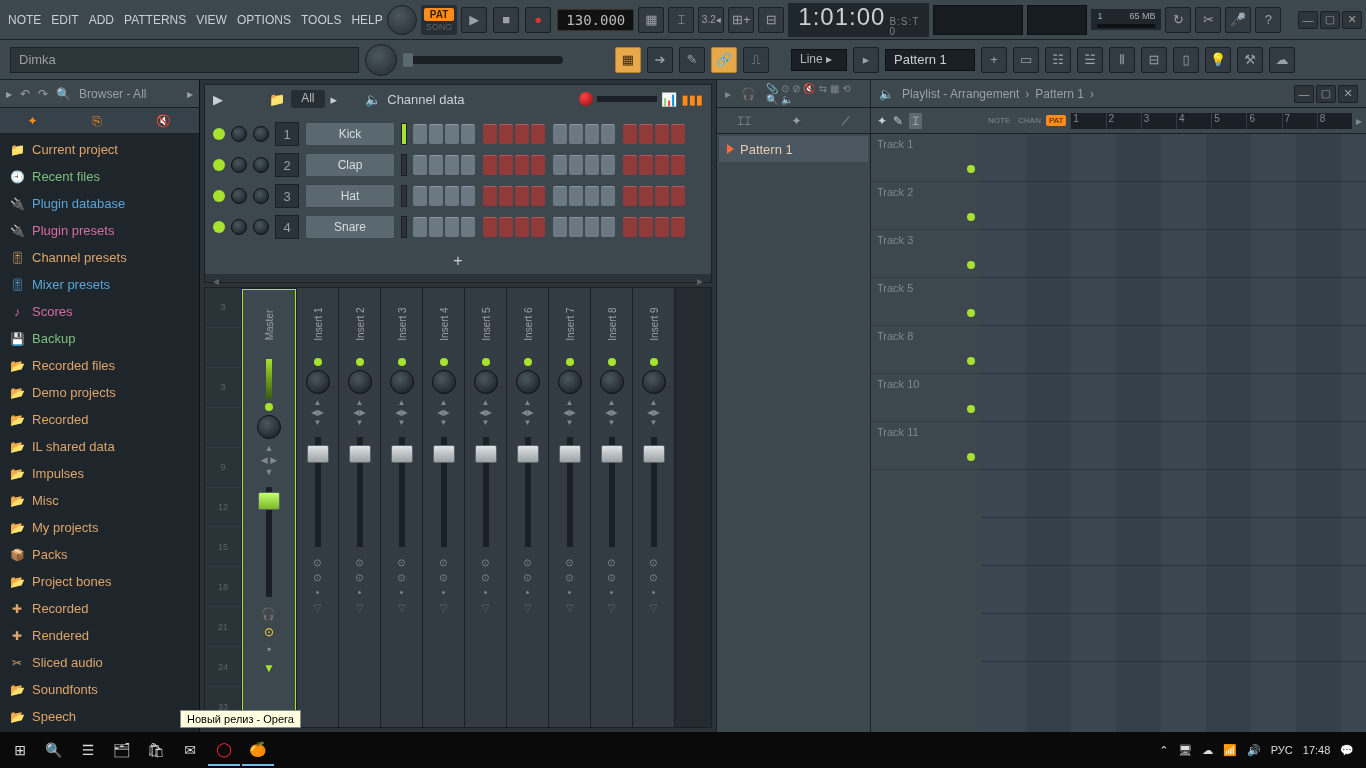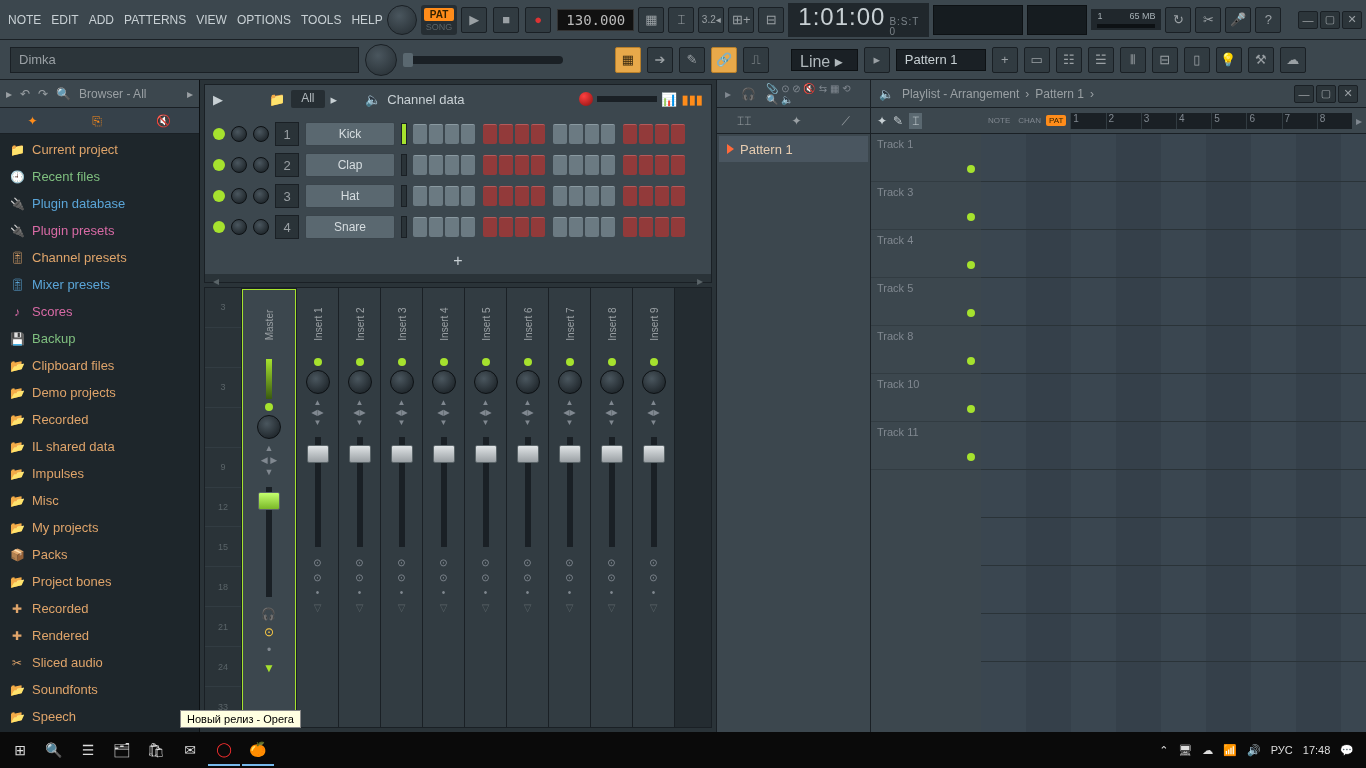--- a/index.html
+++ b/index.html
@@ -15,21 +15,21 @@
 .song-pat .song-label { font-size: 9px; color: #5a6468; text-align:center;}
 .transport { display: flex; gap: 6px; align-items: center; }
 .tempo-box { background: #111; color: #bbb; padding: 2px 8px; font-family: monospace; font-size: 14px; border: 1px solid #333; }
 .time-display { font-family: monospace; font-size: 24px; color: #c8d0d4; background: #20272c; padding: 0 10px; letter-spacing: 1px; display: flex; align-items: baseline; }
 .time-display .sub { font-size: 10px; color: #7a8288; margin-left: 4px; line-height: 1; }
 .meters { width: 90px; height: 30px; background: #161c20; border: 1px solid #0d1114; }
 .cpu-mem { display: flex; flex-direction: column; font-size: 9px; color: #a6b0b5; background: #20272c; padding: 2px 6px; text-align: right; width:70px;}
 .cpu-mem span { line-height: 1.2; }
 .toolbar2 { height: 40px; background: #3c474e; display: flex; align-items: center; gap: 6px; padding: 0 10px; border-bottom: 1px solid #1a2025; }
 .project-name { width: 349px; height: 26px; background: #2c353a; color: #9aa0a4; display: flex; align-items: center; padding: 0 8px; font-size: 13px; border: 1px solid #1a2025; }
-.snap-select { background: #1a2025; color: #b0b8bc; padding: 2px 14px 2px 8px; height: 22px; font-size: 16px; border: 1px solid #0d1114; }
+.snap-select { background: #1a2025; color: #b0b8bc; padding: 2px 14px 2px 8px; height: 22px; font-size: 12px; border: 1px solid #0d1114; }
 .pattern-name { background: #1a2025; color: #c8d0d4; padding: 2px 8px; height: 22px; font-size: 13px; border: 1px solid #0d1114; width:90px;}
 .active-btn { background: #e8a94a; color: #3a2a10; border-color: #b87f2a; }
 .main-area { display: flex; height: calc(100% - 40px - 40px - 36px); }
 .browser { width: 200px; background: #1e262b; border-right: 1px solid #0d1114; display: flex; flex-direction: column; }
 .browser-header { height: 28px; background: #3c474e; display: flex; align-items: center; gap: 8px; padding: 0 6px; font-size: 12px; color: #9aa0a4; border-bottom: 1px solid #1a2025; }
 .browser-subheader { height: 26px; background: #36414a; display: flex; align-items: center; justify-content: space-around; color: #ff8c1a; border-bottom: 1px solid #1a2025; }
 .browser-list { overflow-y: auto; flex: 1; padding-top: 2px; }
 .browser-item { display: flex; align-items: center; gap: 8px; height: 27px; padding: 0 10px; color: #d08a5a; font-size: 13px; cursor: default; }
 .browser-item .bi-icon { width: 14px; text-align: center; color: #d08a5a; font-size: 12px; }
 .center-col { flex: 1 1 510px; min-width: 510px; display: flex; flex-direction: column; background: #2a3338; }
@@ -222,21 +222,21 @@
         <div class="browser-item" style="color: rgb(216, 106, 165);">
           <span class="bi-icon" style="color:#d86aa5">♪</span>
           <span>Scores</span>
         </div>
         <div class="browser-item" style="color: rgb(127, 191, 127);">
           <span class="bi-icon" style="color:#7fbf7f">💾</span>
           <span>Backup</span>
         </div>
         <div class="browser-item" style="color: rgb(223, 164, 106);">
           <span class="bi-icon" style="color:#dfa46a">📂</span>
-          <span>Clipboard files</span>
+          <span>Recorded files</span>
         </div>
         <div class="browser-item" style="color: rgb(223, 164, 106);">
           <span class="bi-icon" style="color:#dfa46a">📂</span>
           <span>Demo projects</span>
         </div>
         <div class="browser-item" style="color: rgb(223, 164, 106);">
           <span class="bi-icon" style="color:#dfa46a">📂</span>
           <span>Recorded</span>
         </div>
         <div class="browser-item" style="color: rgb(223, 164, 106);">
@@ -674,22 +674,22 @@
             <span>5</span>
             <span>6</span>
             <span>7</span>
             <span>8</span>
           </div>
         <span style="padding:0 4px;color:#808890;">▸</span>
       </div>
       <div class="pl-body">
         <div class="track-names" id="track-names">
             <div class="track-name">Track 1<span class="track-led"></span></div>
+            <div class="track-name">Track 2<span class="track-led"></span></div>
             <div class="track-name">Track 3<span class="track-led"></span></div>
-            <div class="track-name">Track 4<span class="track-led"></span></div>
             <div class="track-name">Track 5<span class="track-led"></span></div>
             <div class="track-name">Track 8<span class="track-led"></span></div>
             <div class="track-name">Track 10<span class="track-led"></span></div>
             <div class="track-name">Track 11<span class="track-led"></span></div>
           </div>
         <div class="track-grid" id="track-grid">
             <div class="grow"></div>
             <div class="grow"></div>
             <div class="grow"></div>
             <div class="grow"></div>

